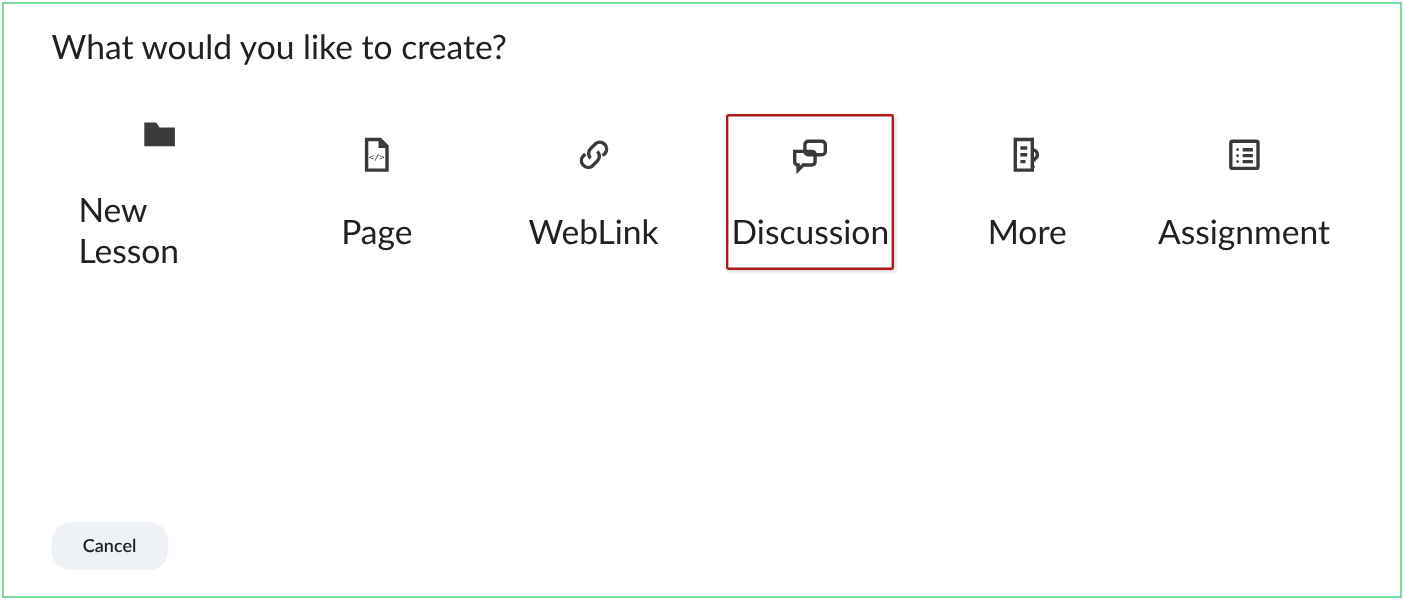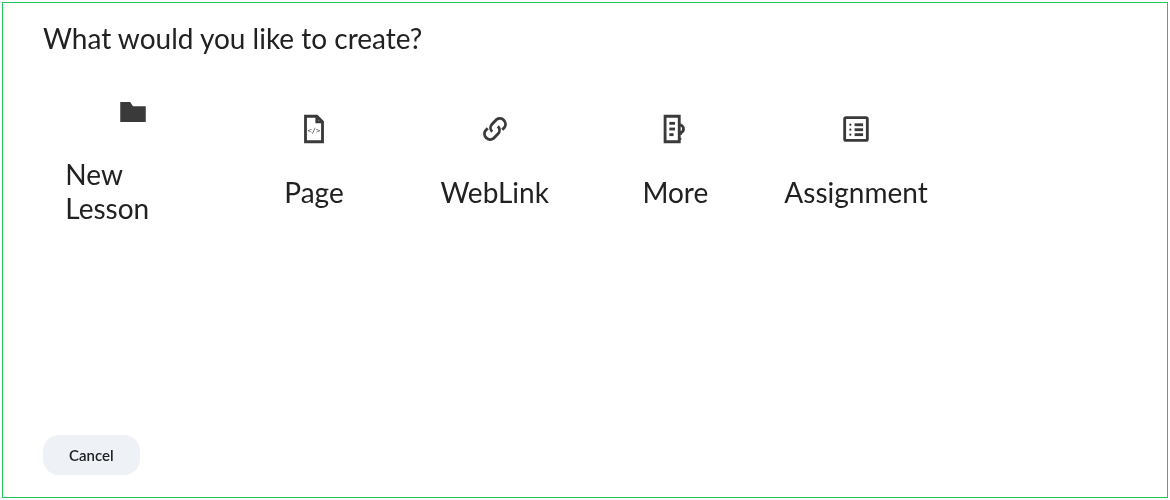--- a/index.html
+++ b/index.html
@@ -121,20 +121,29 @@
       <span class="option-icon">
         <svg viewBox="0 0 24 24">
           <path d="M10 14 a4 4 0 0 1 0 -5.6 l3 -3 a4 4 0 0 1 5.6 5.6 l-1.5 1.5"></path>
           <path d="M14 10 a4 4 0 0 1 0 5.6 l-3 3 a4 4 0 0 1 -5.6 -5.6 l1.5 -1.5"></path>
         </svg>
       </span>
       <span class="option-label">WebLink</span>
     </div>
 
 
+    <div class="option selected">
+      <span class="option-icon">
+        <svg viewBox="0 0 24 24">
+          <rect x="9" y="4" width="12" height="8" rx="2"></rect>
+          <path d="M3 10 L13 10 Q15 10 15 12 L15 16 Q15 18 13 18 L8 18 L5 21 L5 18 Q3 18 3 16 Z"></path>
+        </svg>
+      </span>
+      <span class="option-label">Discussion</span>
+    </div>
 
     <div class="option">
       <span class="option-icon">
         <svg viewBox="0 0 24 24">
           <path d="M5 3 L15 3 L15 21 L5 21 Z"></path>
           <line x1="8" y1="8" x2="12" y2="8"></line>
           <line x1="8" y1="12" x2="12" y2="12"></line>
           <line x1="8" y1="16" x2="11" y2="16"></line>
           <path d="M15 9 a3 3 0 0 1 3 3 q0 2 -2 2.5 l0 1.5"></path>
           <circle cx="16" cy="19" r="0.6" fill="#3a3a3a" stroke="none"></circle>

